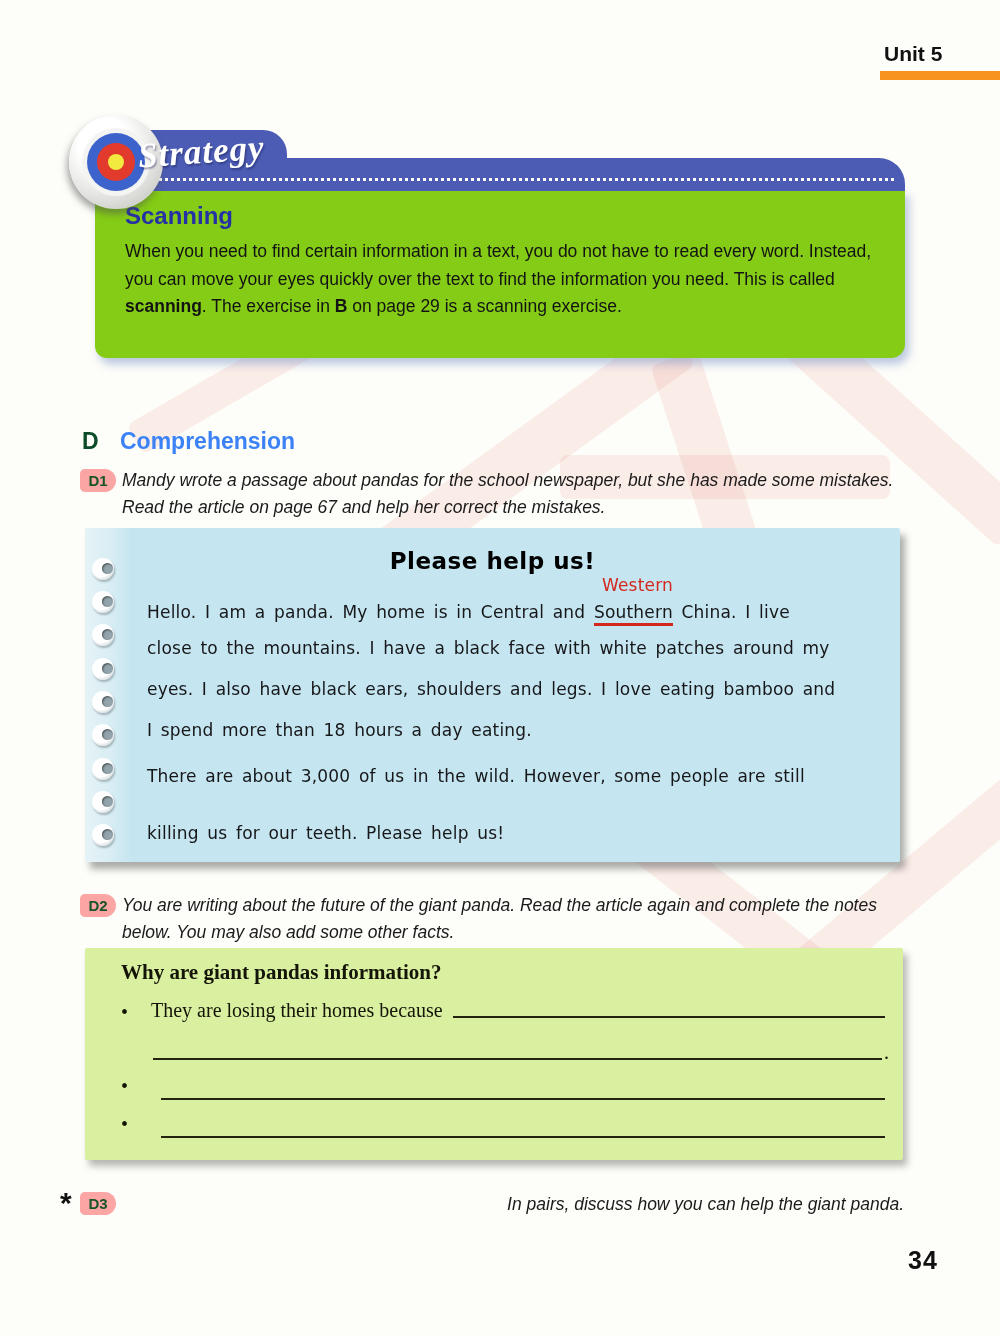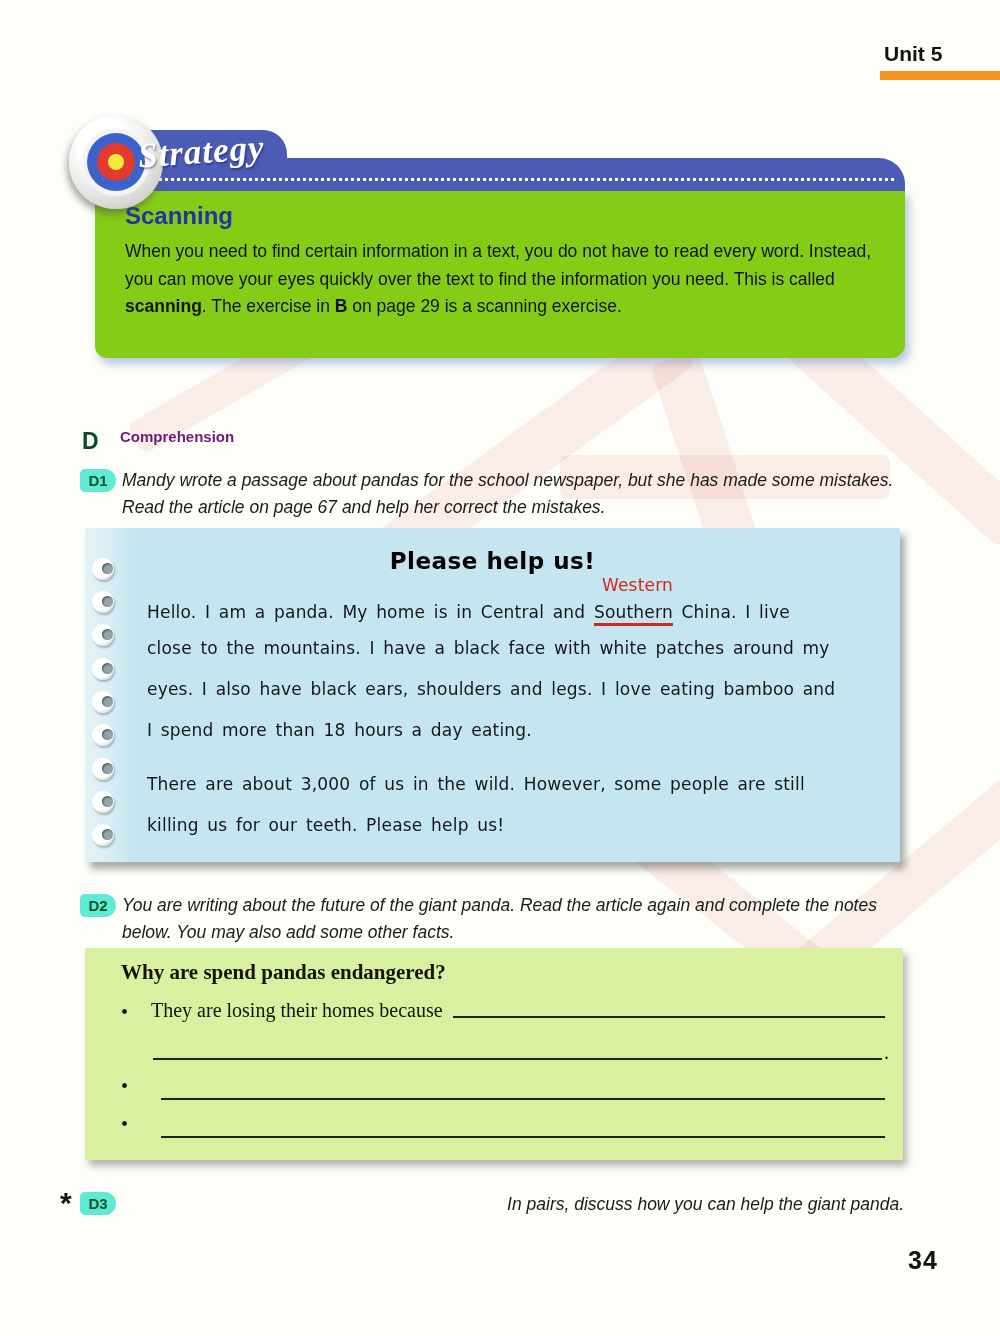--- a/index.html
+++ b/index.html
@@ -26,36 +26,36 @@
   .r-yellow{left:39px;top:39px;width:16px;height:16px;background:#f2ea3e;}
 
   
   .strategy-box{left:95px;top:190px;width:810px;height:168px;background:#84cc16;border-radius:0 0 14px 12px;box-shadow:4px 6px 8px rgba(120,145,200,.5);z-index:1;}
   .strategy-title{position:absolute;left:30px;top:12px;font-size:24px;font-weight:bold;color:#2531a4;}
   .strategy-body{position:absolute;left:30px;top:48px;width:758px;font-size:17.5px;line-height:27.5px;color:#131313;}
   .strategy-body b{font-weight:bold;}
 
   
   .sec-letter{left:82px;top:428px;font-size:23px;font-weight:bold;color:#0b4b28;}
-  .sec-title{left:120px;top:428px;font-size:15px;font-weight:bold;color:#701a75;}
+  .sec-title{left:120px;top:428px;font-size:23px;font-weight:bold;color:#3b82f6;}
 
   
-  .badge{width:36px;height:23px;background:#5eead4;border-radius:5px 12px 12px 5px;color:#175427;font-size:15px;font-weight:bold;display:flex;align-items:center;justify-content:center;z-index:2;}
+  .badge{width:36px;height:23px;background:#fca5a5;border-radius:5px 12px 12px 5px;color:#175427;font-size:15px;font-weight:bold;display:flex;align-items:center;justify-content:center;z-index:2;}
   .task-text{font-style:italic;font-size:17.5px;line-height:26.5px;color:#1b1b1b;width:780px;z-index:2;}
 
   
   .paper{left:85px;top:528px;width:815px;height:334px;background:#c5e6f0;box-shadow:5px 7px 7px rgba(70,70,70,.45);border-radius:2px;z-index:2;}
   .paper-strip{position:absolute;left:0;top:0;bottom:0;width:46px;background:linear-gradient(90deg,#e6f3f7 0,#d8edf4 26px,rgba(216,237,244,0) 46px);}
   .hole{position:absolute;left:7px;width:22px;height:22px;border-radius:50%;background:radial-gradient(circle at 42% 38%,#ffffff 0 55%,#cfd6d8 80%,#b4bcbf 100%);box-shadow:1px 2px 2px rgba(60,70,75,.35);}
   .hole::after{content:"";position:absolute;right:1px;top:5px;width:11px;height:11px;border-radius:50%;background:#93a4ac;box-shadow:inset 1px 1px 2px rgba(0,0,0,.5);}
   .paper-title{position:absolute;left:0;right:0;top:20px;text-align:center;font-family:"DejaVu Sans",sans-serif;font-weight:bold;font-size:23px;color:#000000;letter-spacing:.5px;}
   .paper-text{font-family:"DejaVu Sans",sans-serif;font-size:17px;color:#17171a;word-spacing:3px;letter-spacing:.2px;}
   .p-line1{position:absolute;left:62px;top:74px;white-space:nowrap;}
   .p-rest{position:absolute;left:62px;top:100px;width:748px;white-space:pre-line;line-height:41px;}
-  .p-two{position:absolute;left:62px;top:236px;width:748px;white-space:pre-line;line-height:41px;}
+  .p-two{position:absolute;left:62px;top:220px;width:748px;white-space:pre-line;line-height:57px;}
   .wrong-wrap{position:relative;display:inline-block;}
   .wrong-word{border-bottom:3px solid #d3281e;padding-bottom:1px;}
   .correction{position:absolute;left:8px;top:-27px;color:#d3281e;font-size:17px;white-space:nowrap;letter-spacing:.2px;}
 
   
   .notes{left:85px;top:948px;width:818px;height:212px;background:#d9f0a0;box-shadow:4px 6px 7px rgba(95,95,95,.45);border-radius:2px;z-index:2;font-family:"Liberation Serif",serif;color:#141408;}
   .notes-q{position:absolute;left:36px;top:12px;font-size:21px;font-weight:bold;}
   .n-row{position:absolute;display:flex;align-items:flex-end;}
   .n-bullet{width:30px;font-size:20px;line-height:20px;}
   .n-lead{font-size:20px;white-space:nowrap;}
@@ -123,21 +123,21 @@
 eyes. I also have black ears, shoulders and legs. I love eating bamboo and
 I spend more than 18 hours a day eating.</div>
   <div class="paper-text p-two">There are about 3,000 of us in the wild. However, some people are still
 killing us for our teeth. Please help us!</div>
 </div>
 
 <div class="abs badge" style="left:80px;top:894px;">D2</div>
 <div class="abs task-text" style="left:122px;top:892px;">You are writing about the future of the giant panda. Read the article again and complete the notes below. You may also add some other facts.</div>
 
 <div class="abs notes">
-  <div class="notes-q">Why are spend pandas endangered?</div>
+  <div class="notes-q">Why are giant pandas information?</div>
 
   <div class="n-row" style="left:36px;right:18px;top:48px;height:26px;">
     <span class="n-bullet">•</span>
     <span class="n-lead">They are losing their homes because</span>
     <div class="n-line"></div>
   </div>
 
   <div class="n-row" style="left:68px;right:14px;top:90px;height:26px;">
     <div class="n-line" style="margin-left:0;"></div>
     <span class="n-period">.</span>

